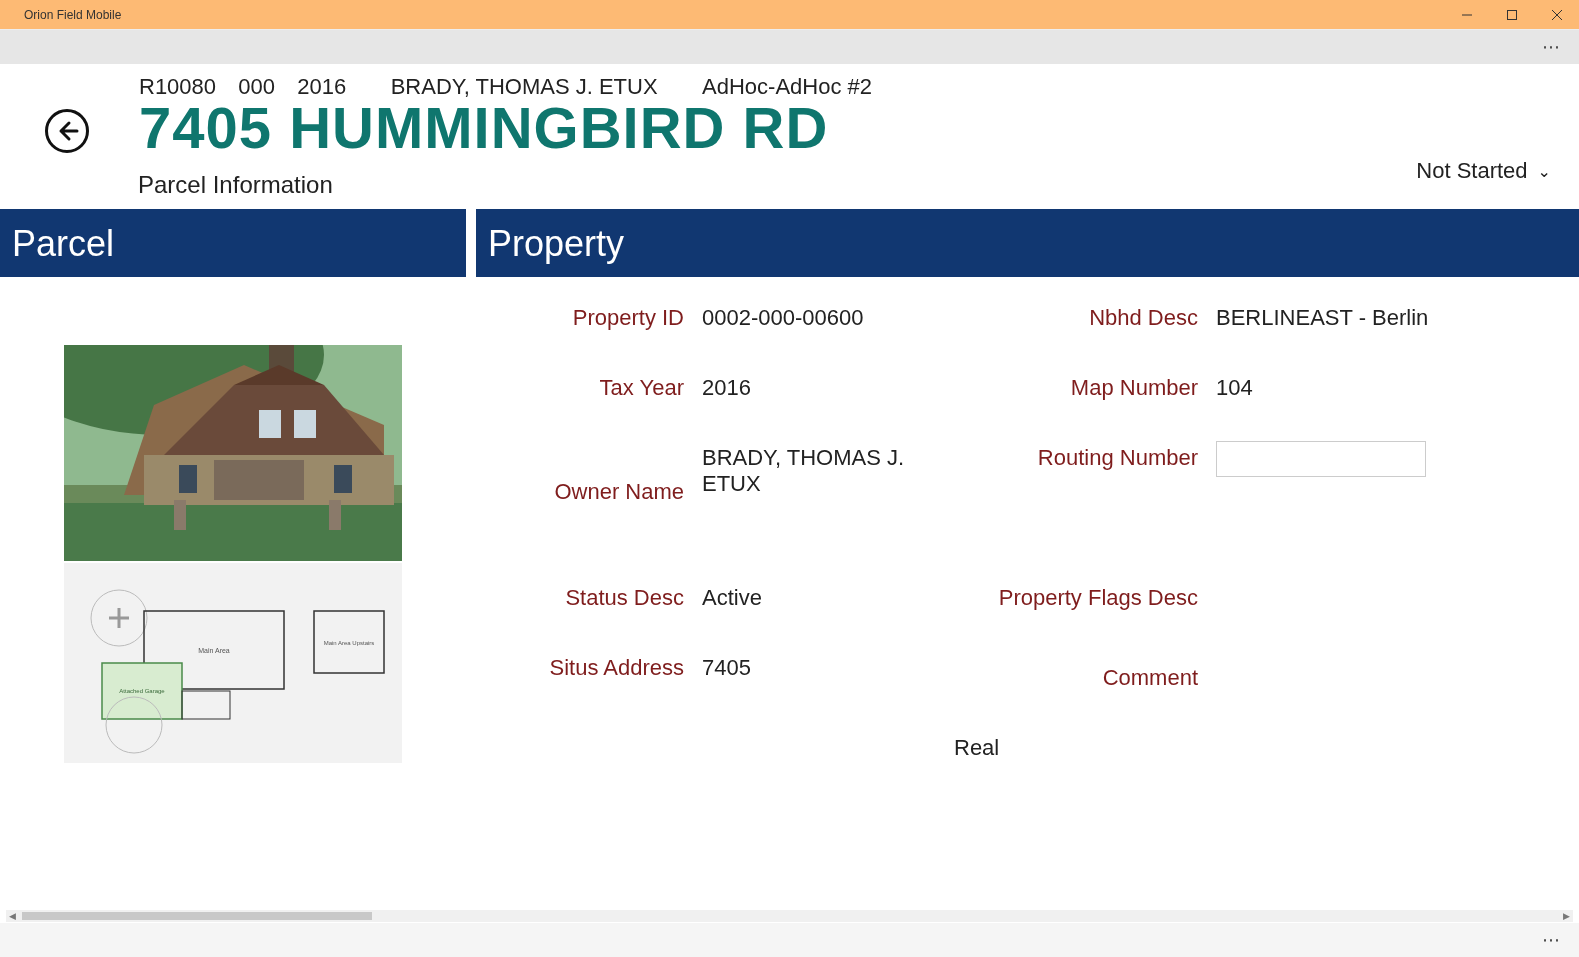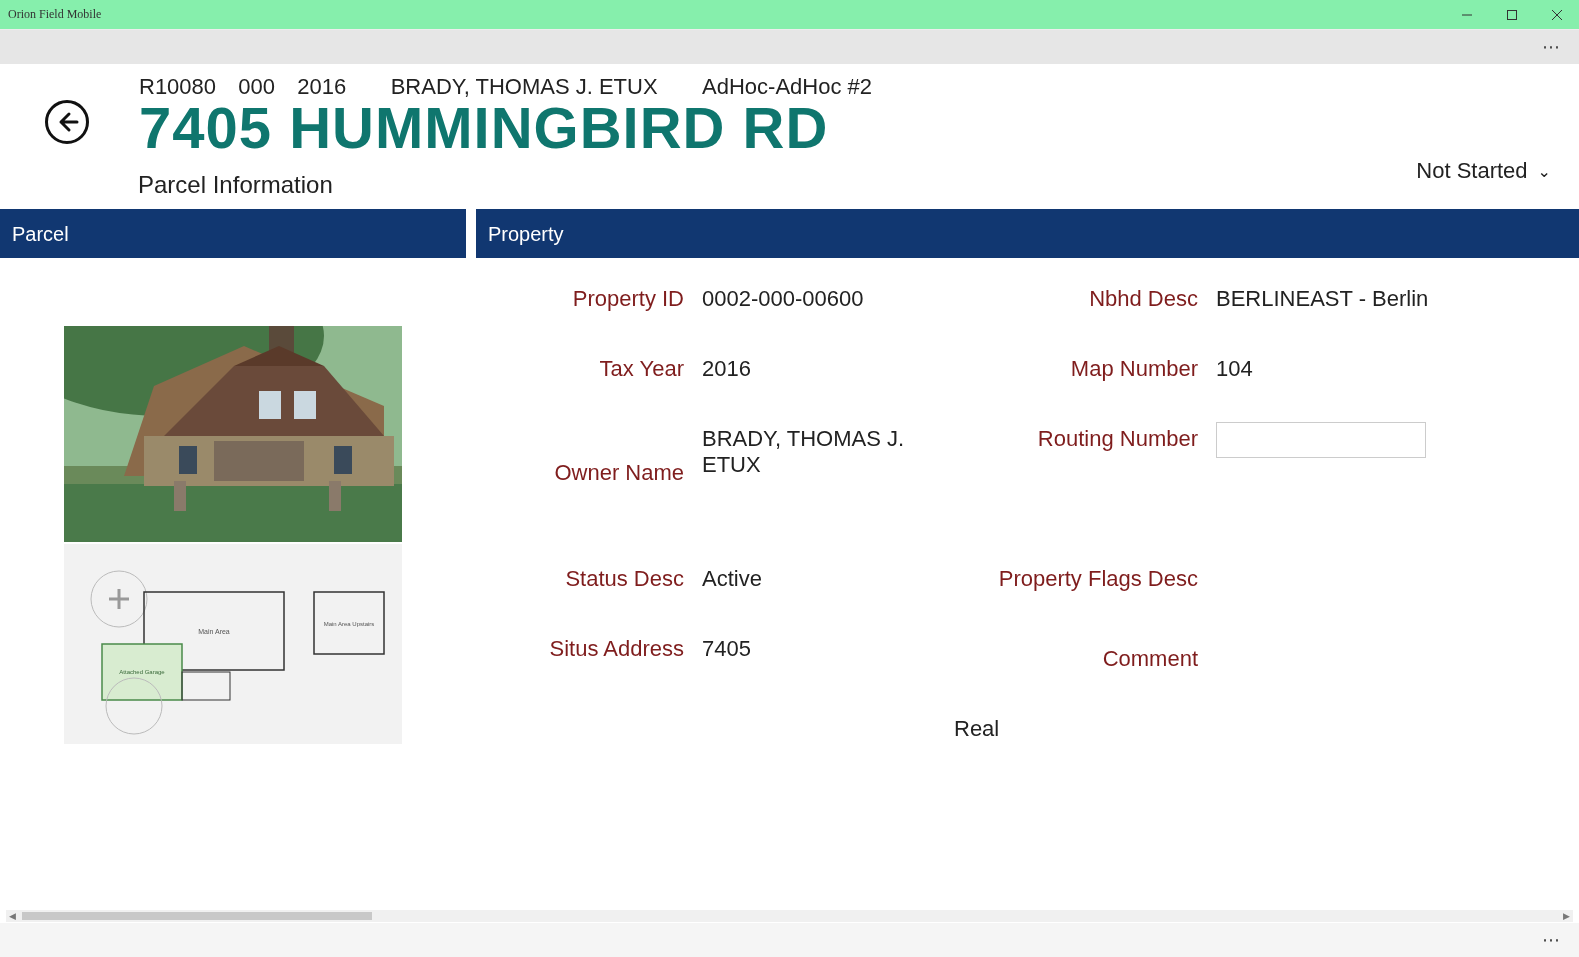--- a/index.html
+++ b/index.html
@@ -9,24 +9,23 @@
       color: #222;
       overflow: hidden;
       width: 1579px;
       height: 957px;
     }
     .titlebar {
       height: 30px;
       display: flex;
       align-items: center;
       justify-content: space-between;
-      padding: 0 0 0 8px;
-      background: #86efac;
+      padding: 0 0 0 24px;
+      background: #fdba74;
       border-bottom: 1px solid #eee;
-      font-family: Liberation Serif, serif;
     }
     .titlebar-title { font-size: 12px; color: #333; }
     .window-controls { display: flex; height: 100%; }
     .window-btn {
       width: 45px;
       height: 100%;
       display: flex;
       align-items: center;
       justify-content: center;
       font-size: 14px;
@@ -41,21 +40,21 @@
       padding-right: 10px;
     }
     .ellipsis-icon { font-size: 18px; color: #444; letter-spacing: 1px; padding: 0 8px; cursor: pointer;}
     .header-area {
       background: #fff;
       padding: 10px 0 10px 0;
       position: relative;
     }
     .header-inner {
       display: flex;
-      align-items: flex-start;
+      align-items: center;
       padding-left: 45px;
     }
     .back-btn {
       width: 44px; height: 44px;
       border: 3px solid #111;
       border-radius: 50%;
       display: flex;
       align-items: center;
       justify-content: center;
       margin-top: 26px;
@@ -102,21 +101,21 @@
       display: flex;
       gap: 10px;
       width: 100%;
     }
     .panel { display: flex; flex-direction: column; }
     .panel-parcel { width: 466px; }
     .panel-general { flex: 1; }
     .panel-header {
       background: #113771;
       color: #fff;
-      font-size: 20px;
+      font-size: 36px;
       font-weight: 400;
       padding: 14px 12px 12px 12px;
     }
     .panel-body { padding: 24px 0 0 0; }
     .panel-parcel .panel-body {
       display: flex;
       flex-direction: column;
       align-items: center;
       padding-top: 68px;
     }

